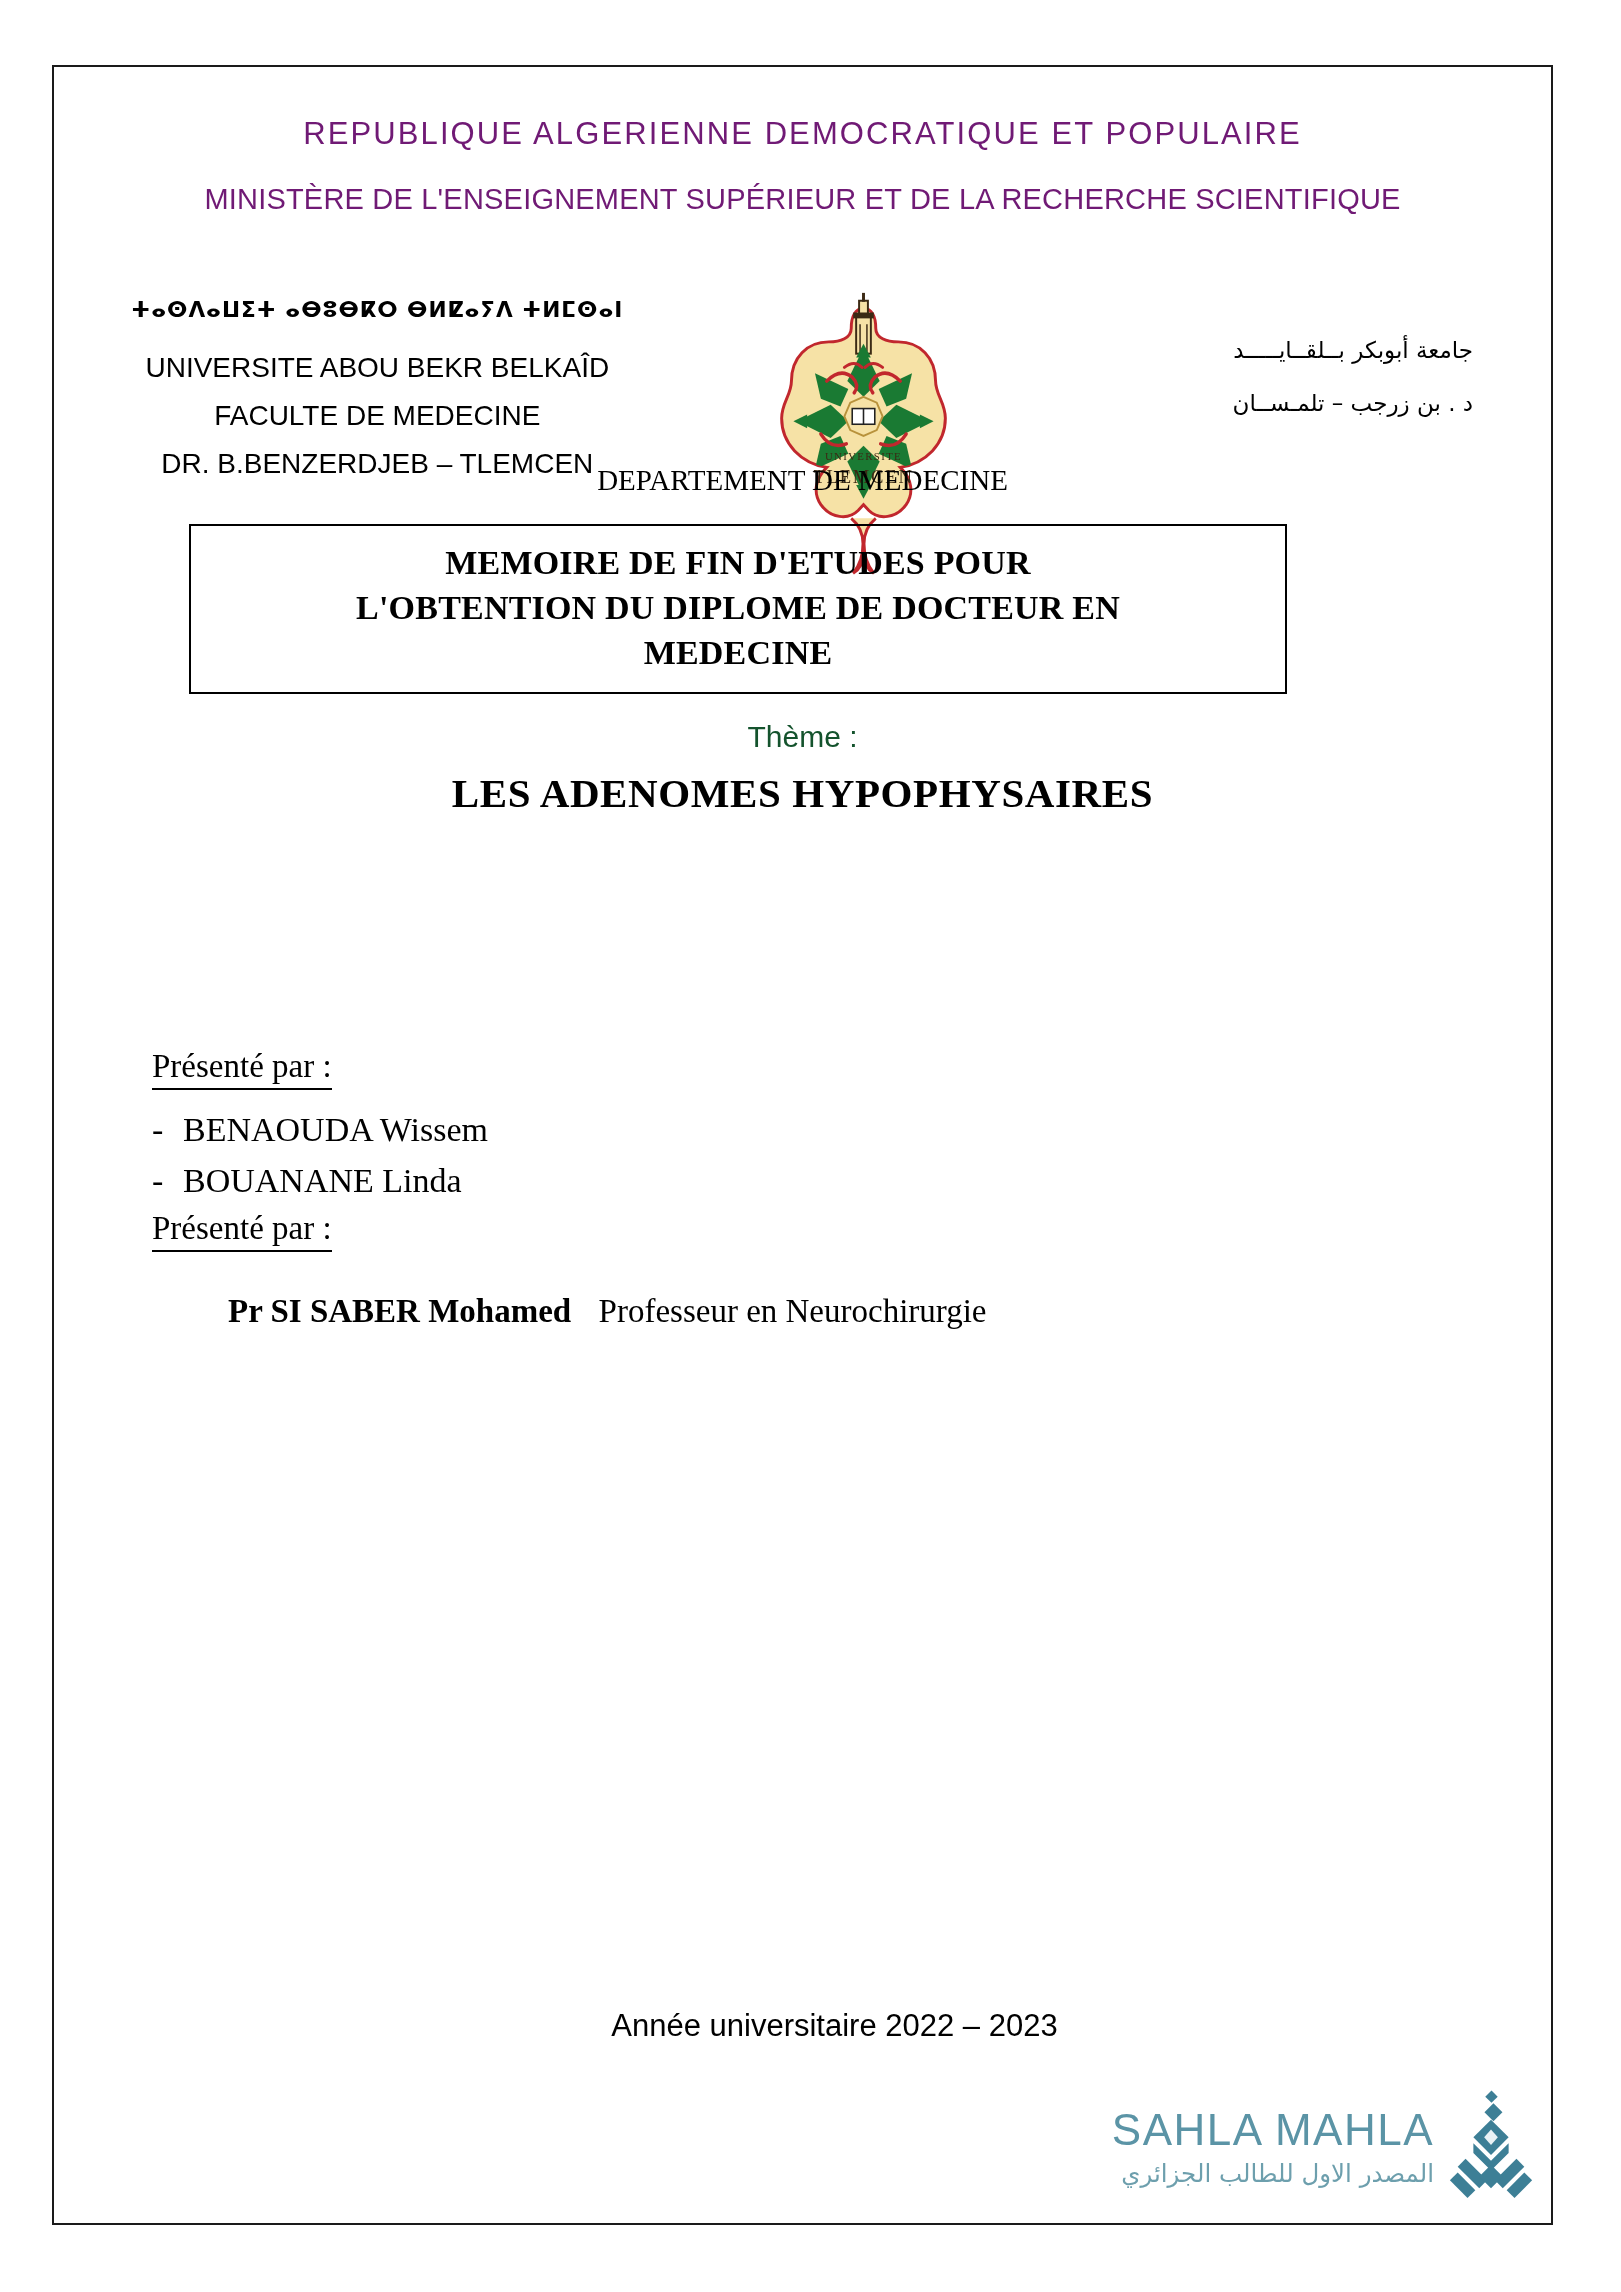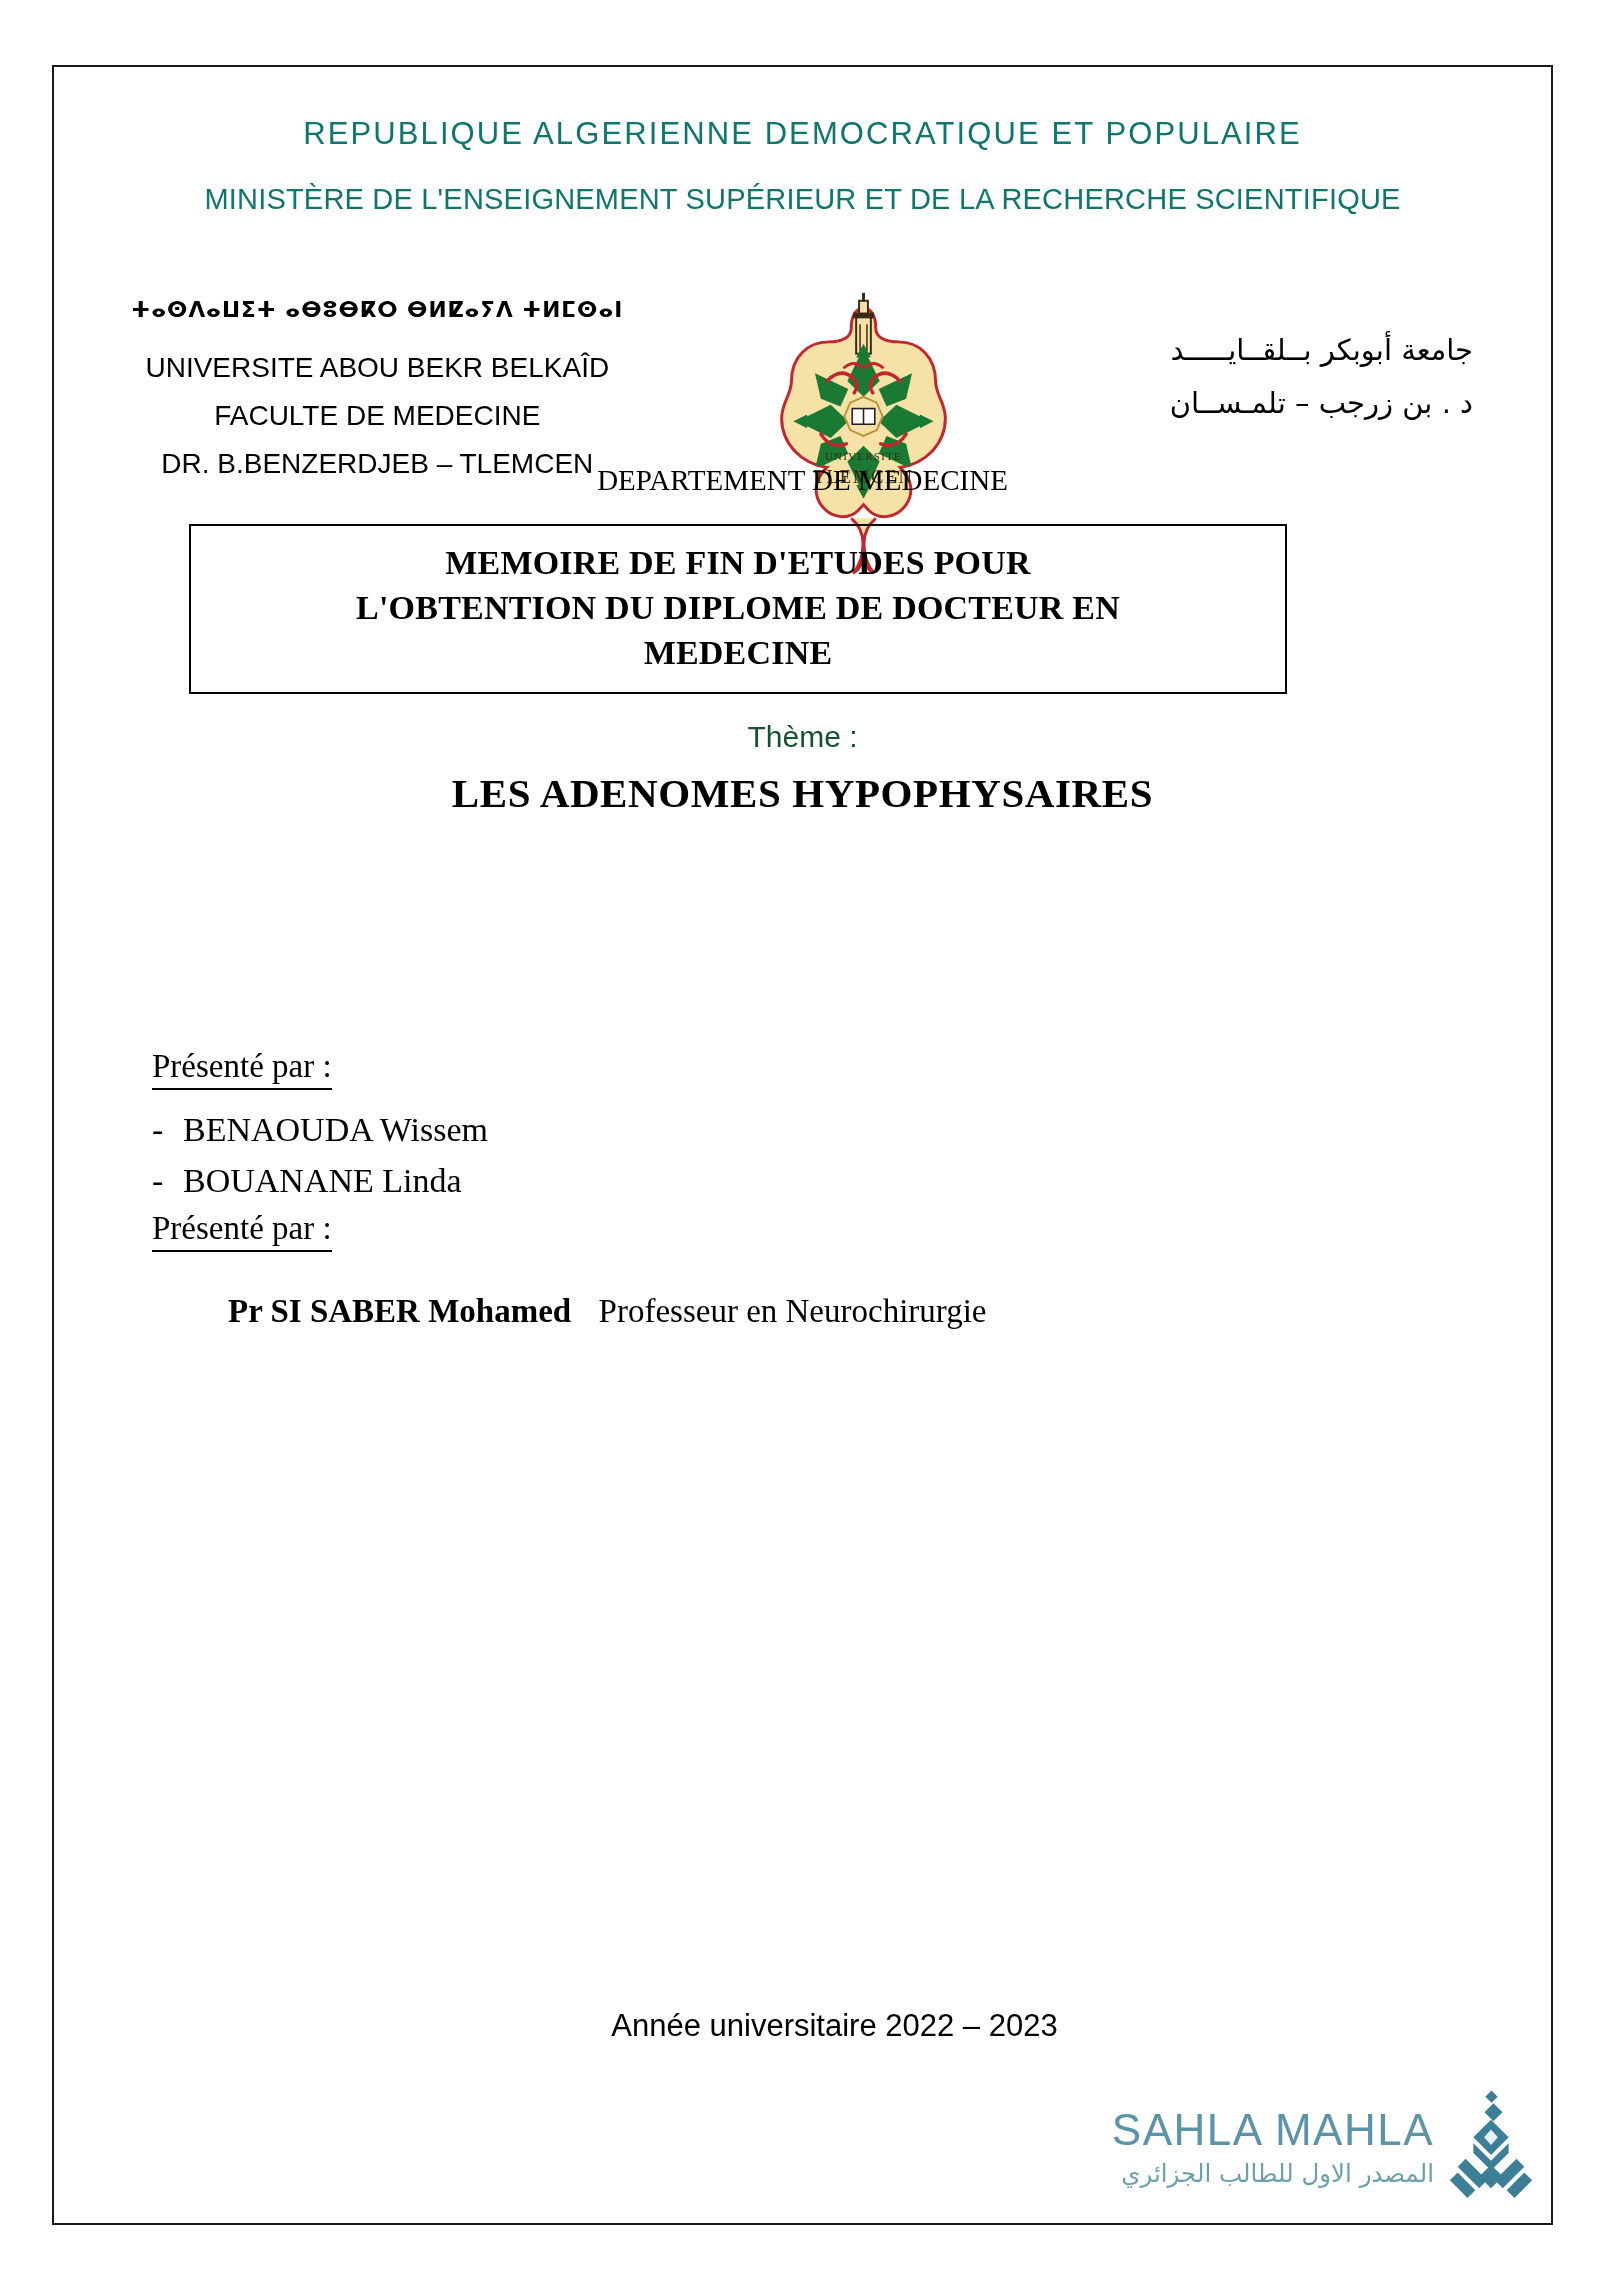--- a/index.html
+++ b/index.html
@@ -34,21 +34,21 @@
   }
 
   
   .hdr-line {
     position: absolute;
     left: 0;
     width: 100%;
     text-align: center;
     font-family: "Liberation Sans", sans-serif;
     font-weight: 400;
-    color: #0f766e;
+    color: #701a75;
     white-space: nowrap;
   }
   #hdr-republic {
     top: 49px;
     font-size: 31px;
     letter-spacing: 2.1px;
   }
   #hdr-ministry {
     top: 116px;
     font-size: 29px;
@@ -98,21 +98,21 @@
   #right-institution {
     position: absolute;
     right: 78px;
     top: 27.4px;
     width: 549px;
     text-align: right;
     direction: rtl;
   }
   .inst-ar {
     font-family: "DejaVu Sans", "Liberation Sans", sans-serif;
-    font-size: 29px;
+    font-size: 23px;
     line-height: 53px;
     color: #000;
     white-space: nowrap;
     direction: rtl;
     unicode-bidi: embed;
   }
 
   
   #dept-line {
     position: absolute;

